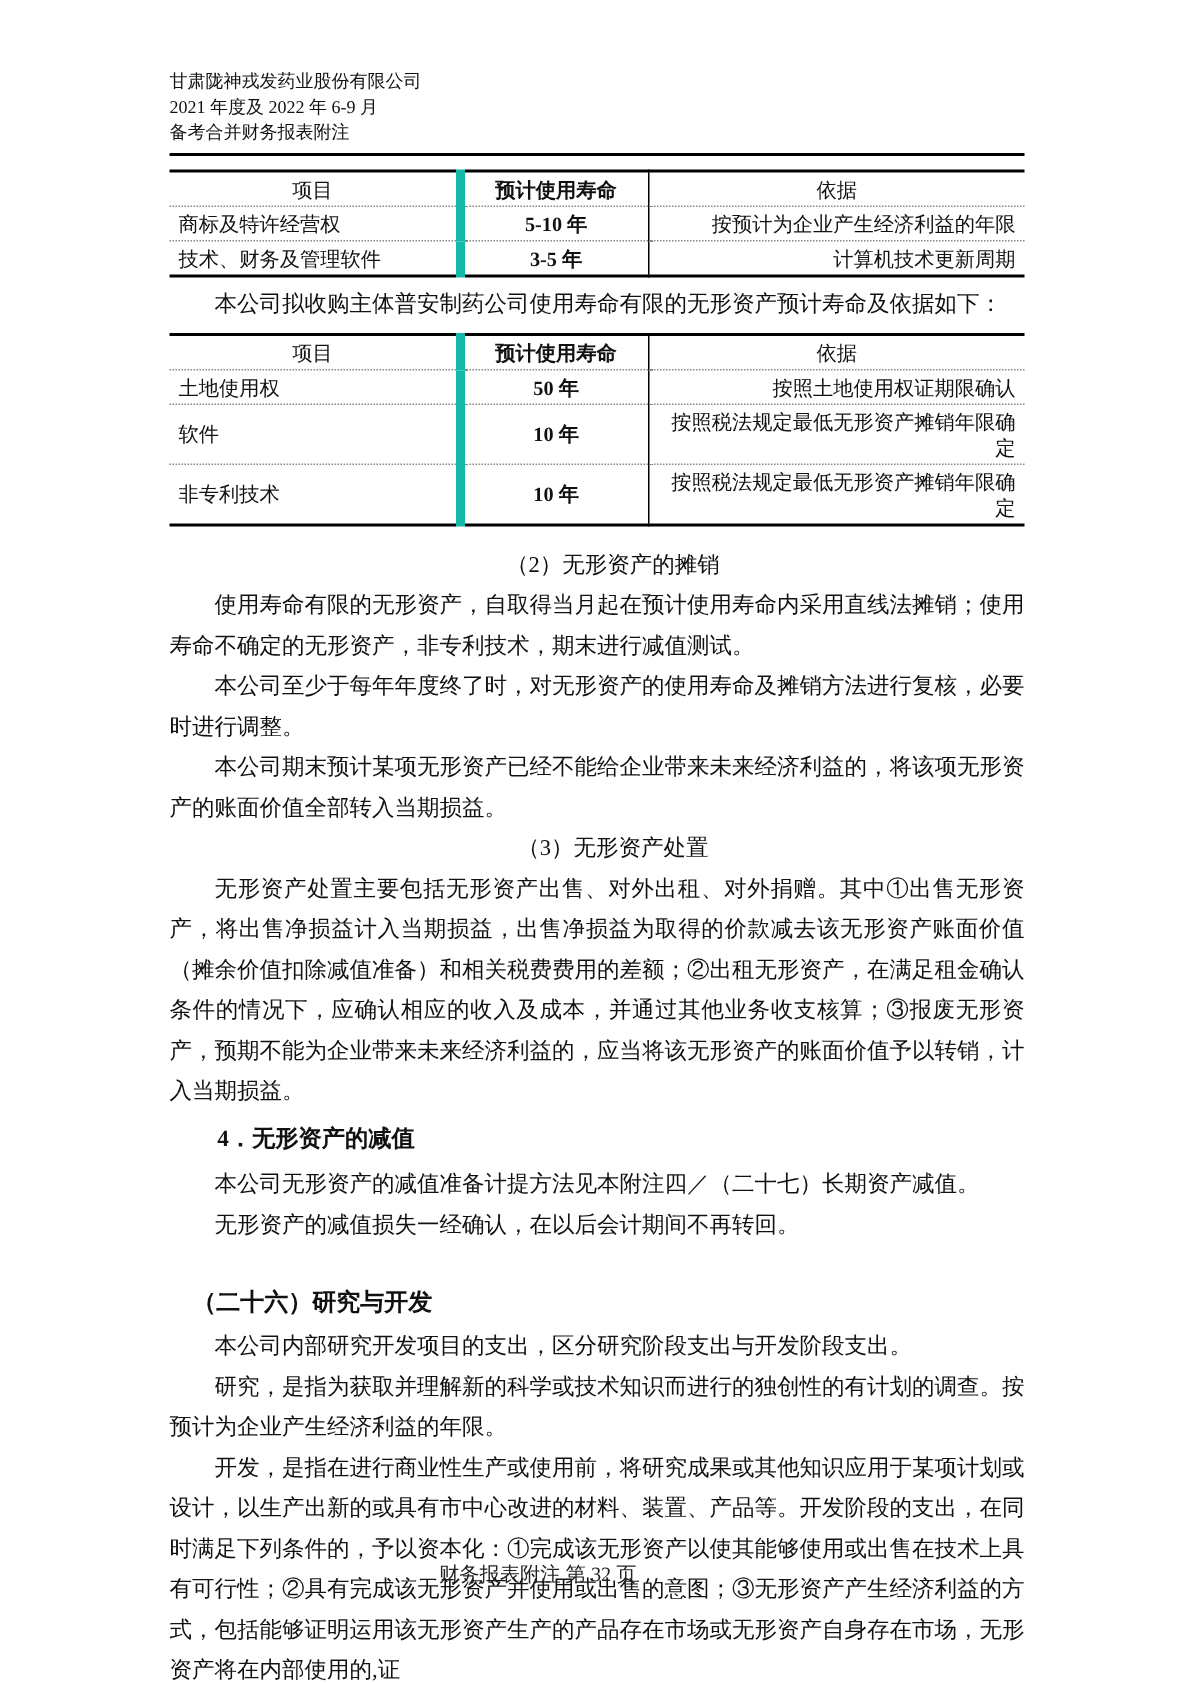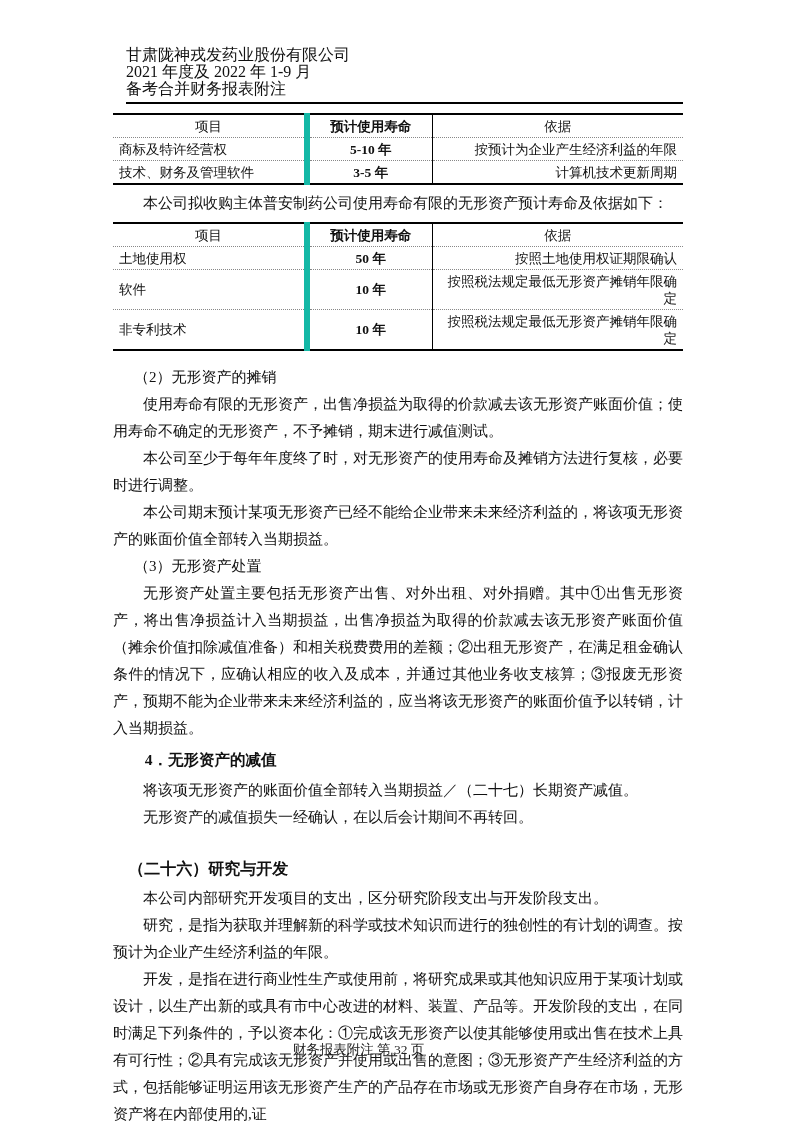--- a/index.html
+++ b/index.html
@@ -11,25 +11,24 @@
     position: relative;
     overflow: hidden;
   }
   .page {
     position: absolute;
     left: 113px; top: 46px;
     width: 570px;
   }
   
   .doc-header {
-    font-size: 16px;
+    font-size: 12px;
     line-height: 17px;
     border-bottom: 2px solid #000;
     padding-bottom: 5px;
-    margin-left: 13px;
   }
   .doc-header div { white-space: nowrap; }
   
   table.life-table {
     width: 100%;
     border-collapse: collapse;
     border-top: 2.5px solid #000;
     border-bottom: 2.5px solid #000;
     font-size: 13.5px;
     line-height: 17px;
@@ -50,20 +49,21 @@
     text-align: justify;
     text-indent: 2em;
     margin: 0;
   }
   .intro { margin: 5px 0 5px 0; }
   .sub-heading {
     font-size: 15px;
     line-height: 27px;
     text-indent: 1.4em;
     margin: 0;
+    text-align: center;
   }
   .first-block { margin-top: 13px; }
   .bold-heading {
     font-size: 15.5px;
     font-weight: bold;
     line-height: 27px;
     text-indent: 2.05em;
     margin: 4px 0 4px 0;
   }
   .bold-heading.level1 {
@@ -81,21 +81,21 @@
     color: #222;
   }
 </style>
 </head>
 <body>
 
 <div class="page">
 
   <div class="doc-header">
     <div>甘肃陇神戎发药业股份有限公司</div>
-    <div>2021 年度及 2022 年 1-9 月</div>
+    <div>2021 年度及 2022 年 6-9 月</div>
     <div>备考合并财务报表附注</div>
   </div>
 
   <table class="life-table">
     <tbody>
       <tr class="thead">
         <td class="c1">项目</td>
         <td class="c2">预计使用寿命</td>
         <td class="c3">依据</td>
       </tr>
@@ -133,29 +133,29 @@
       </tr>
       <tr>
         <td class="c1">非专利技术</td>
         <td class="c2">10 年</td>
         <td class="c3">按照税法规定最低无形资产摊销年限确定</td>
       </tr>
     </tbody>
   </table>
 
   <p class="sub-heading first-block">（2）无形资产的摊销</p>
-  <p class="para">使用寿命有限的无形资产，出售净损益为取得的价款减去该无形资产账面价值；使用寿命不确定的无形资产，不予摊销，期末进行减值测试。</p>
+  <p class="para">使用寿命有限的无形资产，自取得当月起在预计使用寿命内采用直线法摊销；使用寿命不确定的无形资产，非专利技术，期末进行减值测试。</p>
   <p class="para">本公司至少于每年年度终了时，对无形资产的使用寿命及摊销方法进行复核，必要时进行调整。</p>
   <p class="para">本公司期末预计某项无形资产已经不能给企业带来未来经济利益的，将该项无形资产的账面价值全部转入当期损益。</p>
 
   <p class="sub-heading">（3）无形资产处置</p>
   <p class="para">无形资产处置主要包括无形资产出售、对外出租、对外捐赠。其中①出售无形资产，将出售净损益计入当期损益，出售净损益为取得的价款减去该无形资产账面价值（摊余价值扣除减值准备）和相关税费费用的差额；②出租无形资产，在满足租金确认条件的情况下，应确认相应的收入及成本，并通过其他业务收支核算；③报废无形资产，预期不能为企业带来未来经济利益的，应当将该无形资产的账面价值予以转销，计入当期损益。</p>
 
   <p class="bold-heading">4．无形资产的减值</p>
-  <p class="para">将该项无形资产的账面价值全部转入当期损益／（二十七）长期资产减值。</p>
+  <p class="para">本公司无形资产的减值准备计提方法见本附注四／（二十七）长期资产减值。</p>
   <p class="para">无形资产的减值损失一经确认，在以后会计期间不再转回。</p>
 
   <p class="bold-heading level1">（二十六）研究与开发</p>
   <p class="para">本公司内部研究开发项目的支出，区分研究阶段支出与开发阶段支出。</p>
   <p class="para">研究，是指为获取并理解新的科学或技术知识而进行的独创性的有计划的调查。按预计为企业产生经济利益的年限。</p>
   <p class="para">开发，是指在进行商业性生产或使用前，将研究成果或其他知识应用于某项计划或设计，以生产出新的或具有市中心改进的材料、装置、产品等。开发阶段的支出，在同时满足下列条件的，予以资本化：①完成该无形资产以使其能够使用或出售在技术上具有可行性；②具有完成该无形资产并使用或出售的意图；③无形资产产生经济利益的方式，包括能够证明运用该无形资产生产的产品存在市场或无形资产自身存在市场，无形资产将在内部使用的,证</p>
 
 </div>
 
 <div class="footer">财务报表附注 第 32 页</div>

